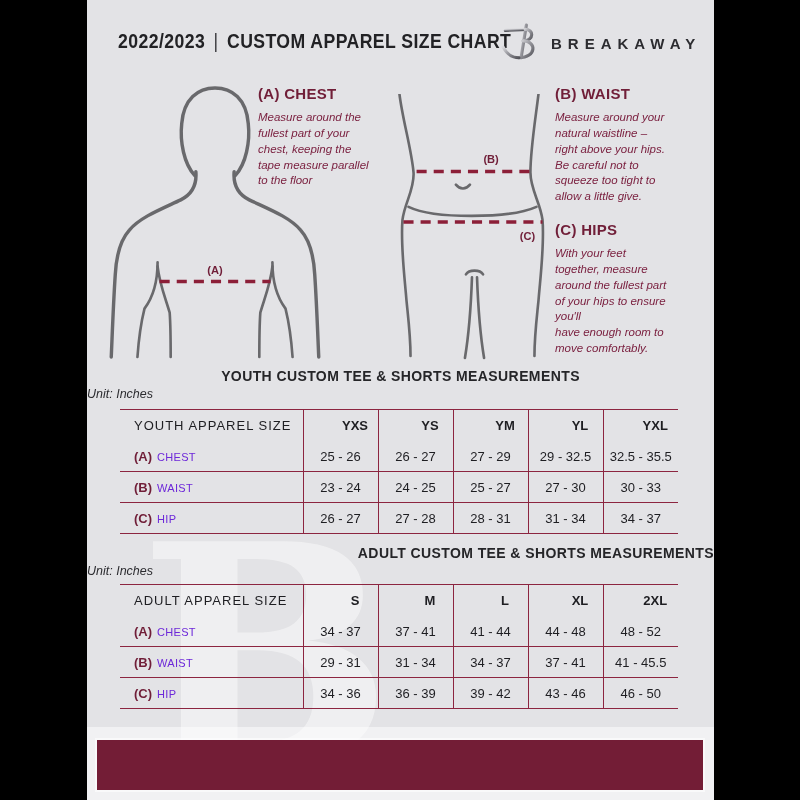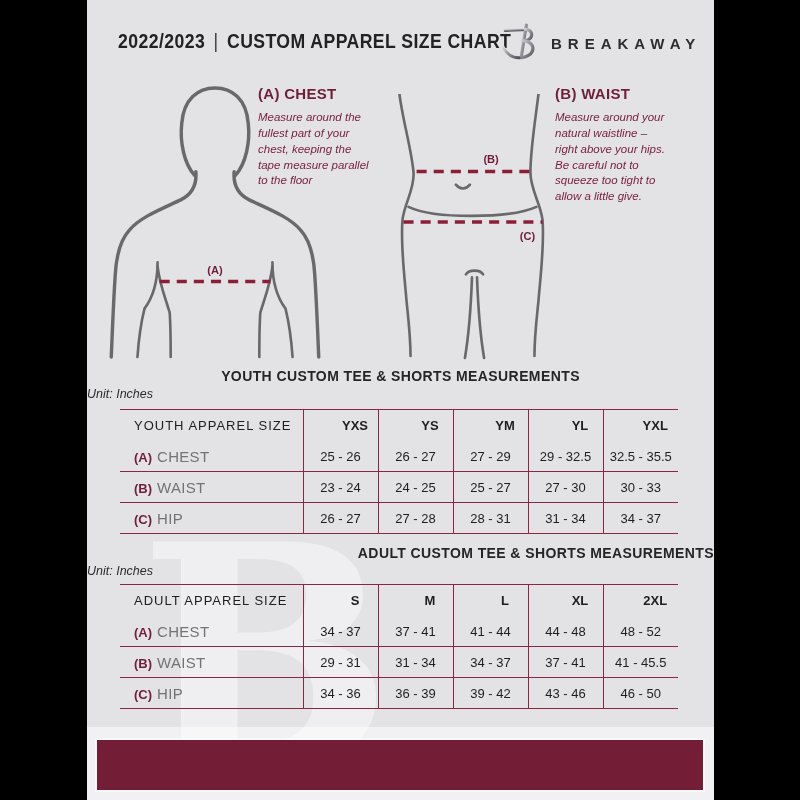--- a/index.html
+++ b/index.html
@@ -54,21 +54,21 @@
   table.size th, table.size td{
     border-left:1.5px solid #8c2540;padding:0;text-align:center;vertical-align:middle;
     font-size:13px;color:#1e1e22;height:30px;background:transparent;
   }
   table.size tr > *:first-child{border-left:none;text-align:left;padding-left:14px;}
   table.size tr + tr > *{border-top:1.5px solid #8c2540;}
   table.size thead th{height:31px;padding-left:29px;}
   th.sizehead{font-weight:normal;font-size:13px;color:#3a3a3e;letter-spacing:1px;}
   th.colhead{font-weight:bold;font-size:14px;color:#1a1a1e;}
   td.rowlabel .marker{font-weight:bold;color:#701e38;margin-right:5px;}
-  td.rowlabel .lbl{color:#737373;font-size:15px;letter-spacing:0.3px;}
+  td.rowlabel .lbl{color:#6d28d9;font-size:11px;letter-spacing:0.3px;}
 
   
   .footer-glow{position:absolute;left:0;top:727px;width:627px;height:73px;background:#f1f1f3;}
   .watermark{
     position:absolute;left:52px;top:532px;z-index:0;
     font-family:"DejaVu Serif", serif;font-weight:bold;font-size:300px;line-height:0.82;
     color:#ffffff;opacity:0.45;pointer-events:none;
   }
   .footer{position:absolute;left:10px;top:740px;width:606px;height:50px;
     background:#731d36;box-shadow:0 0 0 2px rgba(255,255,255,0.55);}
@@ -145,20 +145,30 @@
     </div>
     <div class="guide-block gb-waist">
       <p class="guide-heading">(B) WAIST</p>
       <div class="guide-body">Measure around your
 natural waistline –
 right above your hips.
 Be careful not to
 squeeze too tight to
 allow a little give.</div>
     </div>
+    <div class="guide-block gb-hips">
+      <p class="guide-heading">(C) HIPS</p>
+      <div class="guide-body">With your feet
+together, measure
+around the fullest part
+of your hips to ensure
+you'll
+have enough room to
+move comfortably.</div>
+    </div>
   </div>
 
   <div class="footer-glow"></div>
   <div class="watermark">B</div>
 
   <div class="tbl-title t1-title">YOUTH CUSTOM TEE &amp; SHORTS MEASUREMENTS</div>
   <div class="tbl-unit t1-unit">Unit: Inches</div>
   <table class="size t1">
     <colgroup>
         <col style="width:183px">

